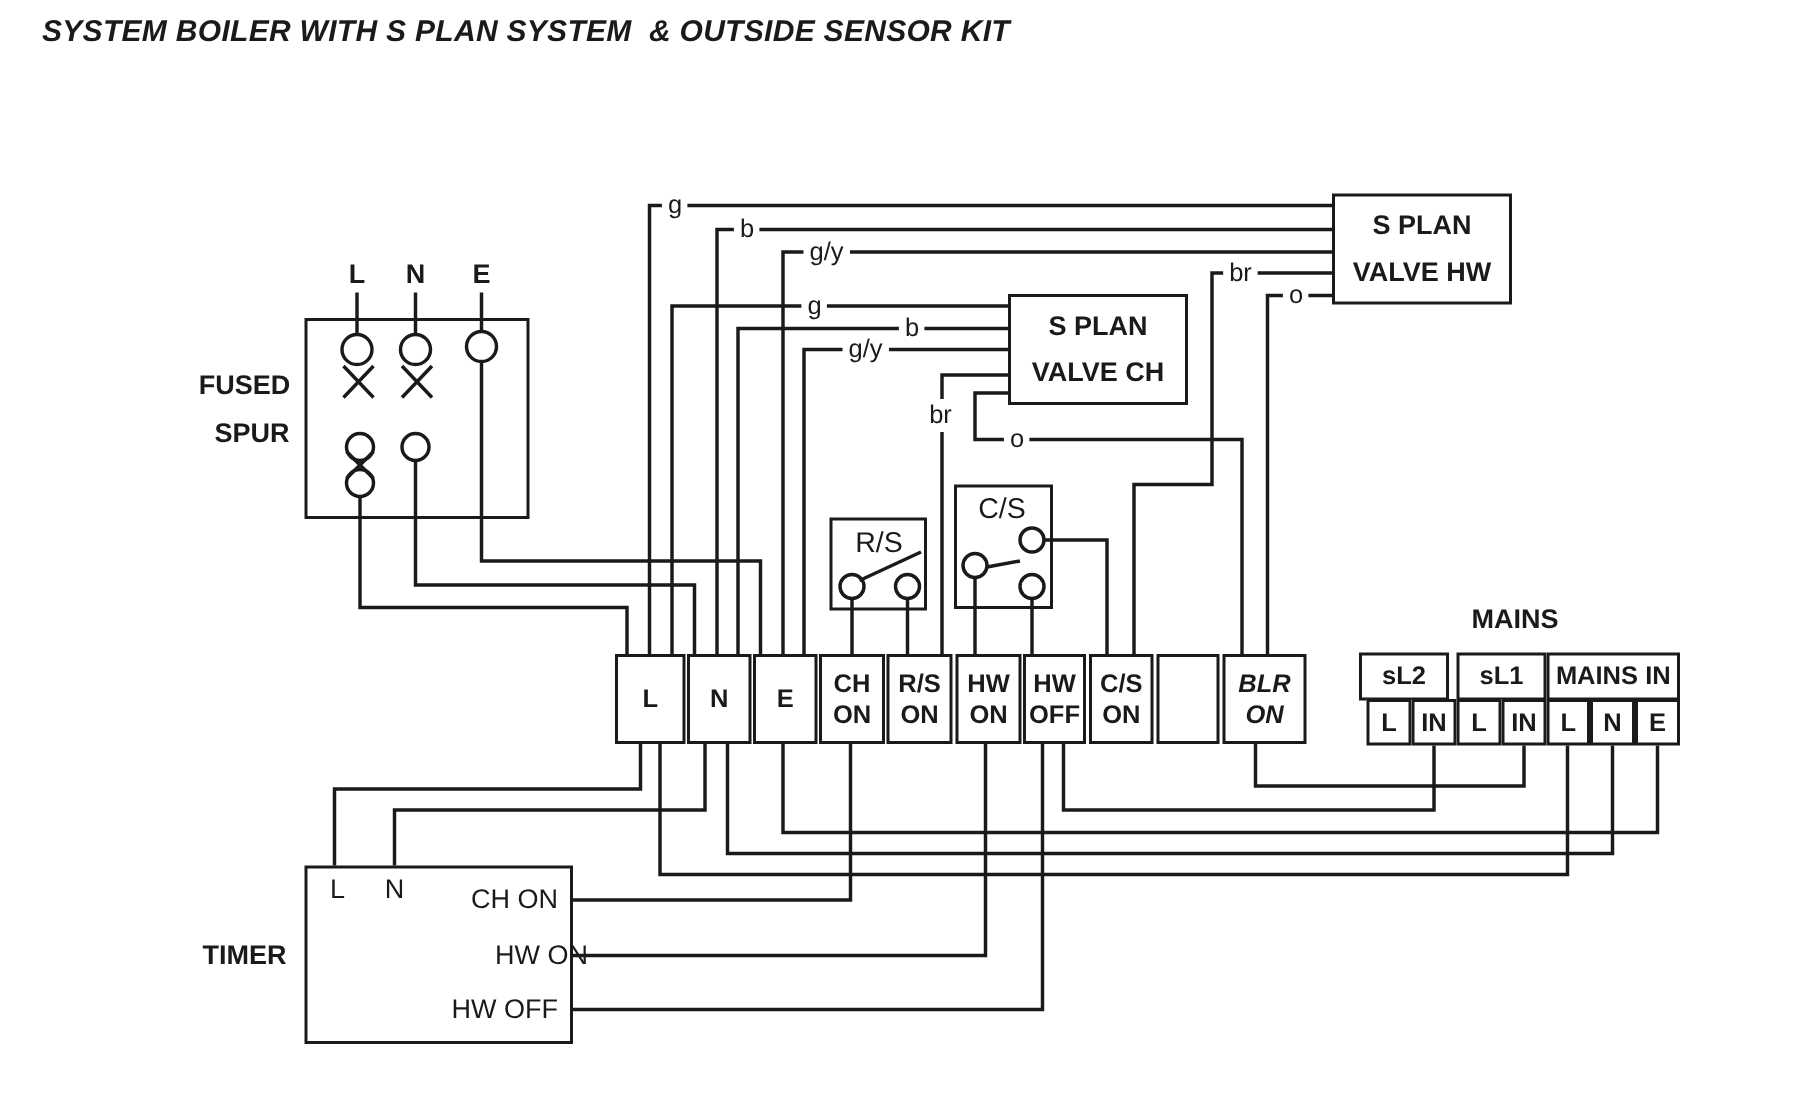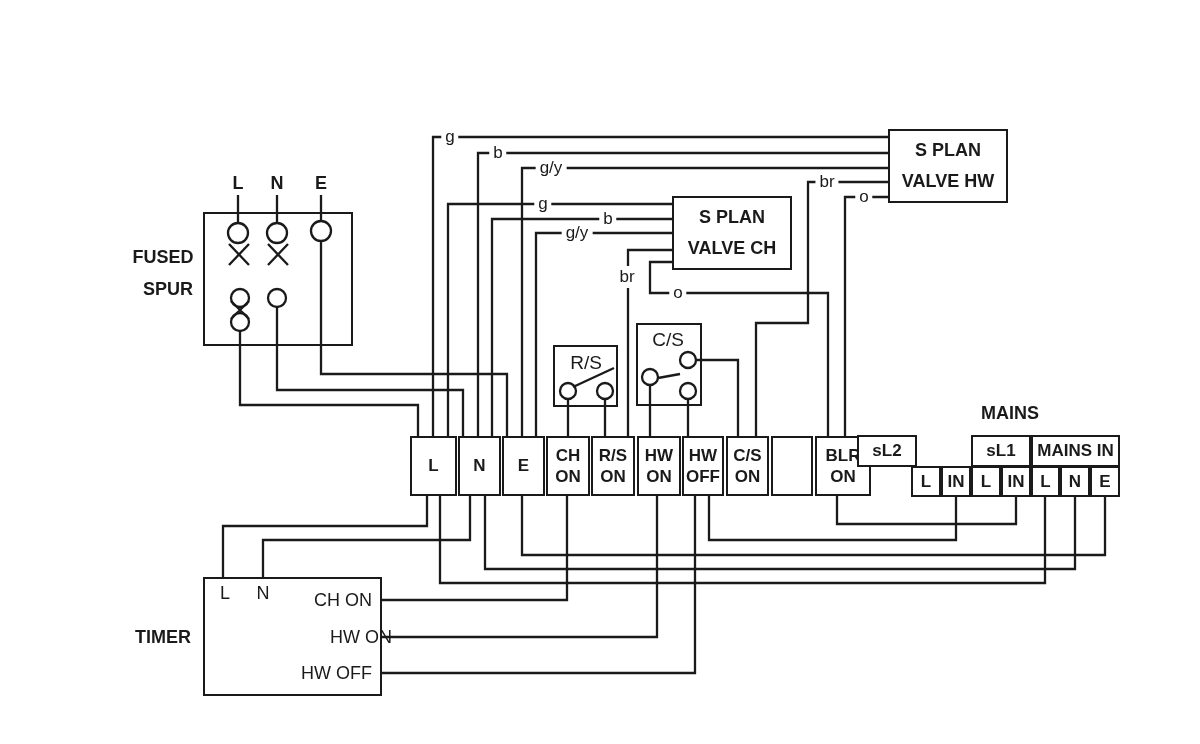--- a/index.html
+++ b/index.html
@@ -19,20 +19,21 @@
         font-size:17px;white-space:nowrap;z-index:3;}
   .ra{transform:translate(-100%,-50%);}
   svg.wires{position:absolute;left:0;top:0;z-index:2;pointer-events:none;}
   .lbl,.cell,.valve{z-index:1;}
 </style>
 </head>
 <body>
 
 <div class="stage">
 
+  <div class="title">SYSTEM BOILER WITH S PLAN SYSTEM  &amp; OUTSIDE SENSOR KIT</div>
 
   <div class="box" style="left:203px;top:212px;width:150px;height:134px;"></div>
   <span class="lbl b" style="left:163px;top:257px;">FUSED</span>
   <span class="lbl b" style="left:168px;top:289px;">SPUR</span>
   <span class="lbl b" style="left:238px;top:183px;">L</span>
   <span class="lbl b" style="left:277px;top:183px;">N</span>
   <span class="lbl b" style="left:321px;top:183px;">E</span>
 
   <div class="box valve" style="left:888px;top:129px;width:120px;height:74px;">
     <span>S PLAN</span>
@@ -79,29 +80,29 @@
         <span>OFF</span>
       </div>
     <div class="cell" style="left:726px;top:436px;width:43px;height:60px;">
         <span>C/S</span>
         <span>ON</span>
       </div>
     <div class="cell" style="left:771px;top:436px;width:42px;height:60px;">
         <span></span>
         <span></span>
       </div>
-    <div class="cell" style="left:815px;top:436px;width:56px;height:60px;">
+    <div class="cell" style="left:815px;top:436px;width:56px;height:60px;font-style:italic;">
         <span>BLR</span>
         <span>ON</span>
       </div>
   </div>
 
   <div>
     <div class="lbl b" style="left:1010px;top:413px;">MAINS</div>
-    <div class="cell" style="left:857px;top:435px;width:60px;height:32px;align-items:center;">
+    <div class="cell" style="left:906px;top:435px;width:60px;height:32px;align-items:center;">
         <span>sL2</span>
       </div>
     <div class="cell" style="left:971px;top:435px;width:60px;height:32px;">
         <span>sL1</span>
       </div>
     <div class="cell" style="left:1031px;top:435px;width:89px;height:32px;">
         <span>MAINS IN</span>
       </div>
     <div class="cell" style="left:911px;top:466px;width:30px;height:31px;">
         <span>L</span>

